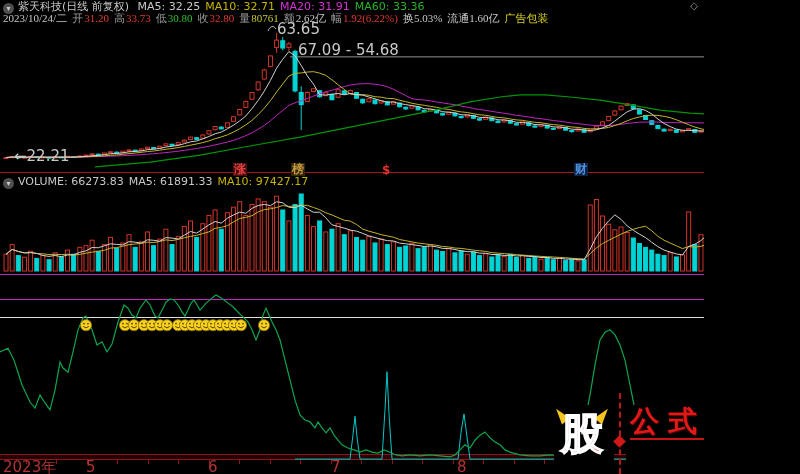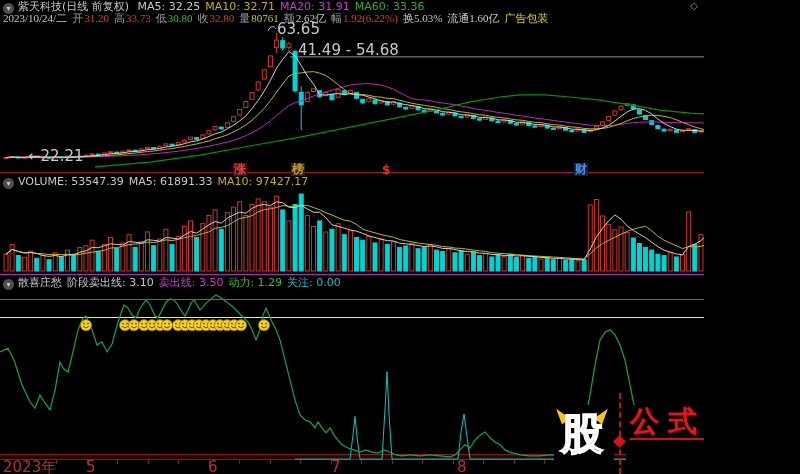--- a/index.html
+++ b/index.html
@@ -547,46 +547,43 @@
     <span class="icon-circle">▾</span><span class="itm" style="color:#c8c8c8">紫天科技(日线 前复权)</span>
     <span><span class="itm" style="color: rgb(200, 200, 200);">MA5: 32.25</span><span class="itm" style="color: rgb(200, 180, 0);">MA10: 32.71</span><span class="itm" style="color: rgb(212, 52, 212);">MA20: 31.91</span><span class="itm" style="color: rgb(40, 180, 40);">MA60: 33.36</span></span>
   </div>
   <span class="diamond-tr">◇</span>
 
   <div class="hrow" style="top:12px;font-family:Liberation Serif, serif;">
     <span><span class="itm" style="color: rgb(200, 200, 200);">2023/10/24/二</span><span class="itm tight" style="color: rgb(154, 154, 154);">开</span><span class="itm" style="color: rgb(226, 58, 46);">31.20</span><span class="itm tight" style="color: rgb(154, 154, 154);">高</span><span class="itm" style="color: rgb(226, 58, 46);">33.73</span><span class="itm tight" style="color: rgb(154, 154, 154);">低</span><span class="itm" style="color: rgb(48, 192, 48);">30.80</span><span class="itm tight" style="color: rgb(154, 154, 154);">收</span><span class="itm" style="color: rgb(226, 58, 46);">32.80</span><span class="itm tight" style="color: rgb(154, 154, 154);">量</span><span class="itm" style="color: rgb(200, 200, 50);">80761</span><span class="itm tight" style="color: rgb(154, 154, 154);">额</span><span class="itm" style="color: rgb(200, 200, 200);">2.62亿</span><span class="itm tight" style="color: rgb(154, 154, 154);">幅</span><span class="itm" style="color: rgb(226, 58, 46);">1.92(6.22%)</span><span class="itm" style="color: rgb(200, 200, 200);">换5.03%</span><span class="itm" style="color: rgb(200, 200, 200);">流通1.60亿</span><span class="itm" style="color: rgb(216, 208, 32);">广告包装</span></span>
   </div>
 
   <div class="hrow" style="top:176px;">
-    <span class="icon-circle">▾</span><span><span class="itm" style="color: rgb(200, 200, 200);">VOLUME: 53547.39</span><span class="itm" style="color: rgb(200, 200, 200);">MA5: 61891.33</span><span class="itm" style="color: rgb(200, 180, 0);">MA10: 97427.17</span></span>
+    <span class="icon-circle">▾</span><span><span class="itm" style="color: rgb(200, 200, 200);">VOLUME: 66273.83</span><span class="itm" style="color: rgb(200, 200, 200);">MA5: 61891.33</span><span class="itm" style="color: rgb(200, 180, 0);">MA10: 97427.17</span></span>
   </div>
 
-  <div class="hrow" style="top:277px;">
-    <span class="icon-circle">▾</span><span><span class="itm" style="color: rgb(200, 200, 200);">散喜庄愁</span><span class="itm" style="color: rgb(200, 200, 200);">阶段卖出线: 3.10</span><span class="itm" style="color: rgb(212, 52, 212);">卖出线: 3.50</span><span class="itm" style="color: rgb(48, 192, 48);">动力: 1.29</span><span class="itm" style="color: rgb(0, 200, 200);">关注: 0.00</span></span>
-  </div>
 
   <div class="logo">
     <div class="gu-wrap">
       <span class="horn horn-l"></span>
       <span class="horn horn-r"></span>
       <span class="gu">股</span>
     </div>
     <div class="logo-div">
       <span class="vline"></span>
         <span class="dmark"></span>
     </div>
     <div class="logo-right">
       <div class="site-name">公式之家</div>
       <div class="url-line"></div>
     </div>
   </div>
 
 <div class="ann" style="left: 277px; top: 24px; color: rgb(200, 200, 200);">63.65</div>
-    <div class="ann" style="left: 298px; top: 45px; color: rgb(200, 200, 200);">41.49 - 54.68</div>
-    <div class="ann" style="left: 28px; top: 151px; color: rgb(200, 200, 200);">←22.21</div>
+    <div class="ann" style="left: 298px; top: 45px; color: rgb(200, 200, 200);">67.09 - 54.68</div>
+    <div class="ann" style="left: 14px; top: 151px; color: rgb(200, 200, 200);">←22.21</div>
     <div class="axlbl" style="left: 3px; top: 462px;">2023年</div>
     <div class="axlbl" style="left: 86px; top: 462px;">5</div>
     <div class="axlbl" style="left: 208px; top: 462px;">6</div>
     <div class="axlbl" style="left: 331px; top: 462px;">7</div>
     <div class="axlbl" style="left: 457px; top: 462px;">8</div>
     <div class="wmchar" style="left: 233px; top: 163px; color: rgb(226, 64, 64); background: rgb(74, 14, 14);">涨</div>
     <div class="wmchar" style="left: 291px; top: 163px; color: rgb(200, 154, 64); background: rgb(50, 37, 10);">榜</div>
     <div class="wmchar" style="left: 381px; top: 164px; color: rgb(224, 48, 48);">$</div>
     <div class="wmchar" style="left: 574px; top: 163px; color: rgb(80, 144, 224); background: rgb(14, 36, 70);">财</div>
     <div class="wmchar" style="left: 754px; top: 163px; color: rgb(224, 48, 48);">$</div>

